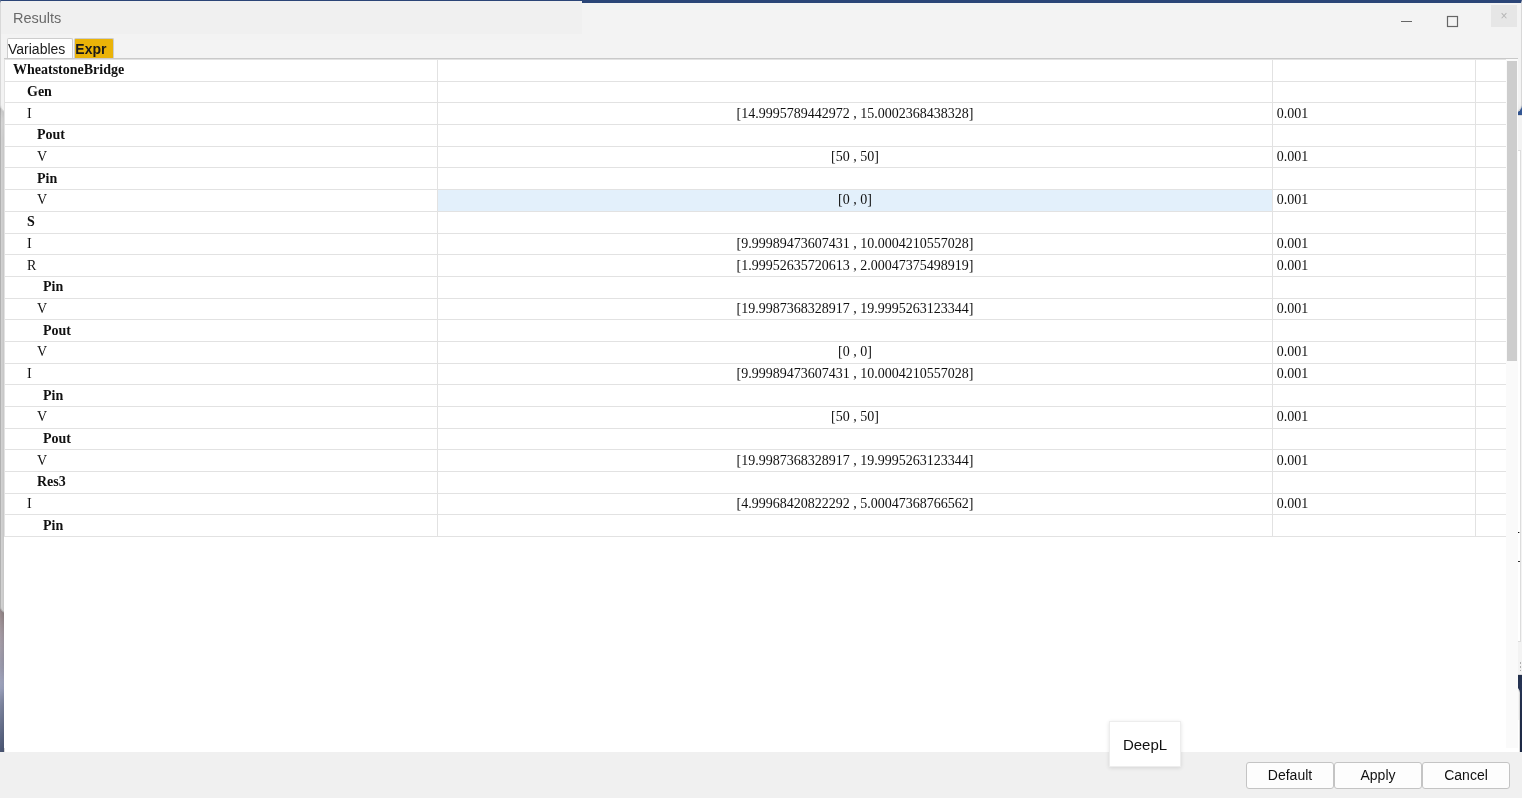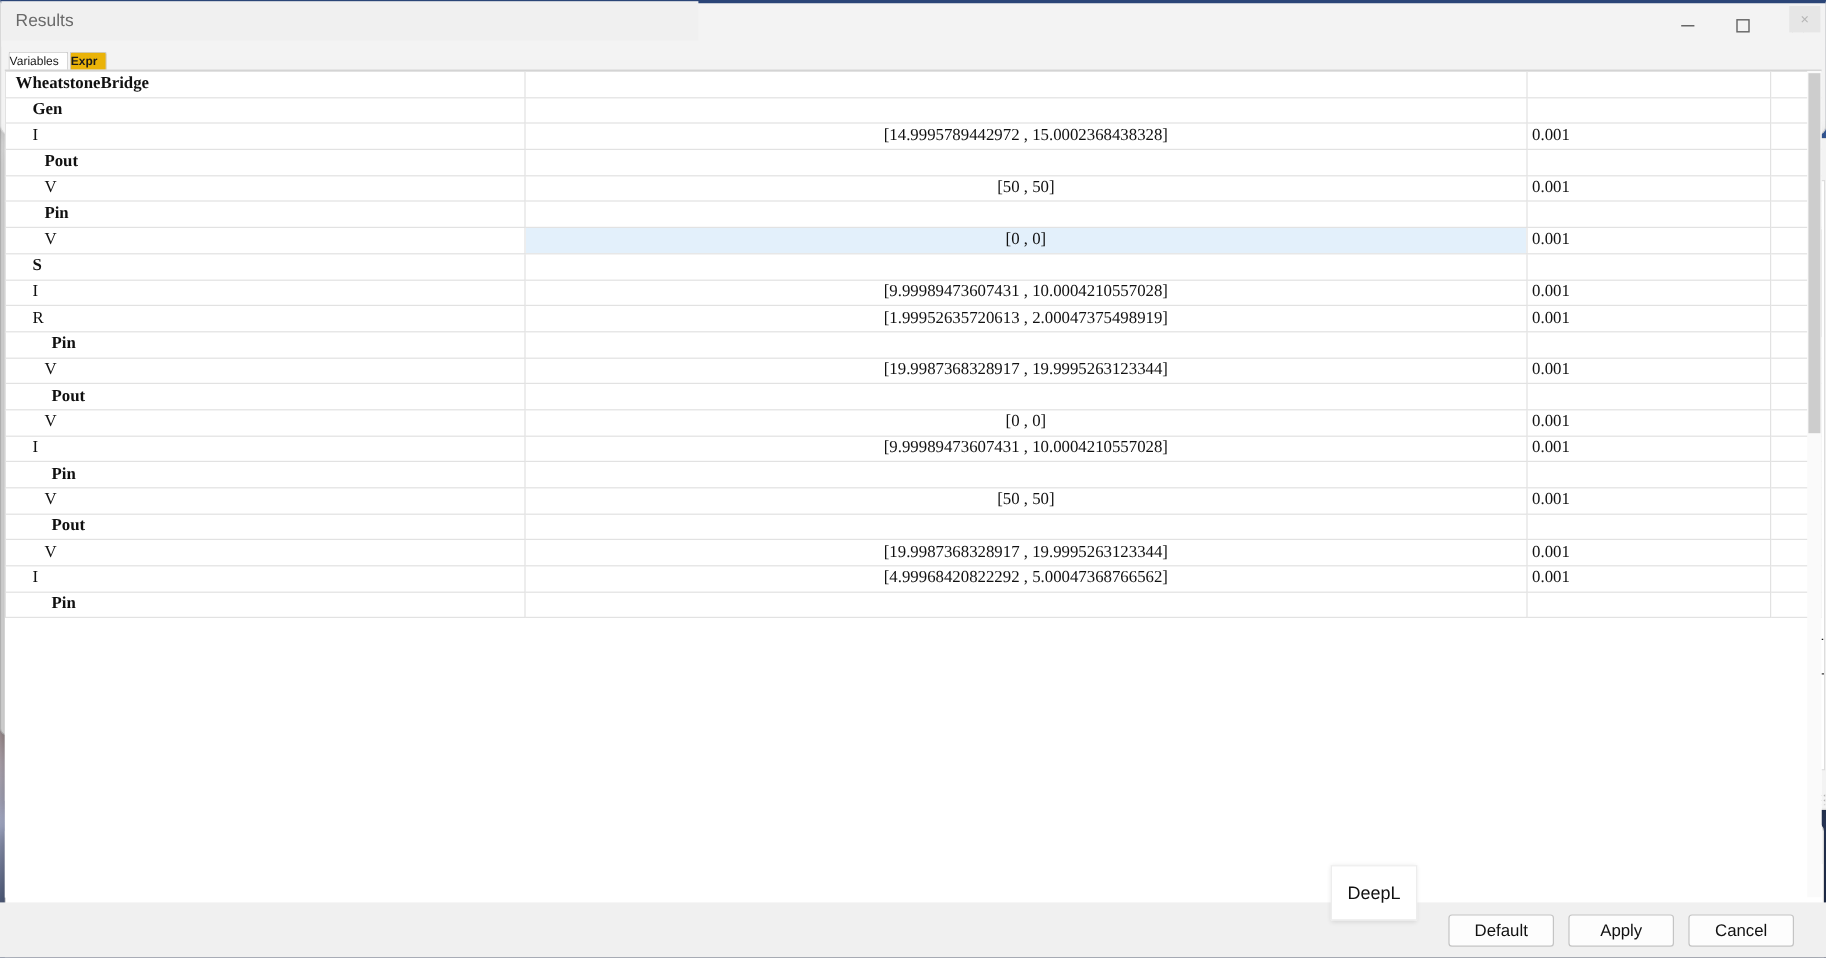--- a/index.html
+++ b/index.html
@@ -181,21 +181,21 @@
   }
   #results .titlebar { height:33px; padding-left:12px; background:#f0f0f0; }
   #results .title { margin-left:0; font-size:14.5px; color:#6a6a6a;}
   .res-close {
     position:absolute; right:5px; top:5px; width:26px; height:22px;
     background:#e6e6e6; color:#b5b5b5; font-size:12px;
     display:flex; align-items:center; justify-content:center;
   }
   .res-tabs { display:flex; align-items:flex-end; height:25px; padding-left:6px; background:#f0f0f0;}
   .res-tab {
-    font-size:10px; color:#1a1a1a; padding:2px 7px 3px 0;
+    font-size:14px; color:#1a1a1a; padding:2px 7px 3px 0;
     border:1px solid #cdcdcd; border-bottom:none; background:#fff;
     border-radius:2px 2px 0 0; margin-right:1px; position:relative; top:1px;
   }
   .res-tab.inactive { background:#eab308;font-weight:bold; }
   .res-table-wrap {
     position:absolute; left:4px; top:58px; right:4px; bottom:50px;
     background:#fff; border-top:1px solid #c9c9c9; overflow:hidden;
   }
   table.res { border-collapse:collapse; width:100%; table-layout:fixed; }
   table.res td {
@@ -207,21 +207,21 @@
   td.c-val  { width:320px;text-align:center; }
   td.c-tol  { width:78px; }
   td.c-x    { width:16px; border-right:none;}
   .grp { color:#0000e0; font-weight:bold; font-family:"Liberation Sans", sans-serif; font-size:13.5px;}
   td.hl { background:#e3f0fb; }
   .res-vsb { position:absolute; right:0; top:0; width:12px; bottom:0; background:#fafafa; }
   .res-vsb .thumb { position:absolute; left:1px; top:2px; width:10px; height:300px; background:#cdcdcd; }
   .res-footer {
     position:absolute; left:0; right:0; bottom:0; height:46px;
     background:#f0f0f0; display:flex; align-items:center;
-    justify-content:flex-end; padding-right:27px; gap:12px;
+    justify-content:flex-end; padding-right:12px; gap:0;
   }
   .res-btn {
     width:88px; height:27px; background:#fdfdfd; border:1px solid #c4c4c4;
     border-radius:3px; font-size:14px; color:#111;
     display:flex; align-items:center; justify-content:center;
     font-family:"Liberation Sans", sans-serif;
   }
   #deepl {
     position:absolute; left:1109px; top:721px; width:72px; height:46px;
     background:#fff; border:1px solid #ededed; z-index:80;
@@ -624,20 +624,26 @@
             <td class="c-tol"></td>
             <td class="c-x"></td>
           </tr>
           <tr>
             <td class="c-name" style="padding-left: 32px; text-align: left;">V</td>
             <td class="c-val">[19.9987368328917 , 19.9995263123344]</td>
             <td class="c-tol">0.001</td>
             <td class="c-x"></td>
           </tr>
           <tr>
+            <td class="c-name grp" style="padding-left: 32px;">Res3</td>
+            <td class="c-val"></td>
+            <td class="c-tol"></td>
+            <td class="c-x"></td>
+          </tr>
+          <tr>
             <td class="c-name" style="padding-left: 22px; text-align: left;">I</td>
             <td class="c-val">[4.99968420822292 , 5.00047368766562]</td>
             <td class="c-tol">0.001</td>
             <td class="c-x"></td>
           </tr>
           <tr>
             <td class="c-name grp" style="padding-left: 38px;">Pin</td>
             <td class="c-val"></td>
             <td class="c-tol"></td>
             <td class="c-x"></td>

